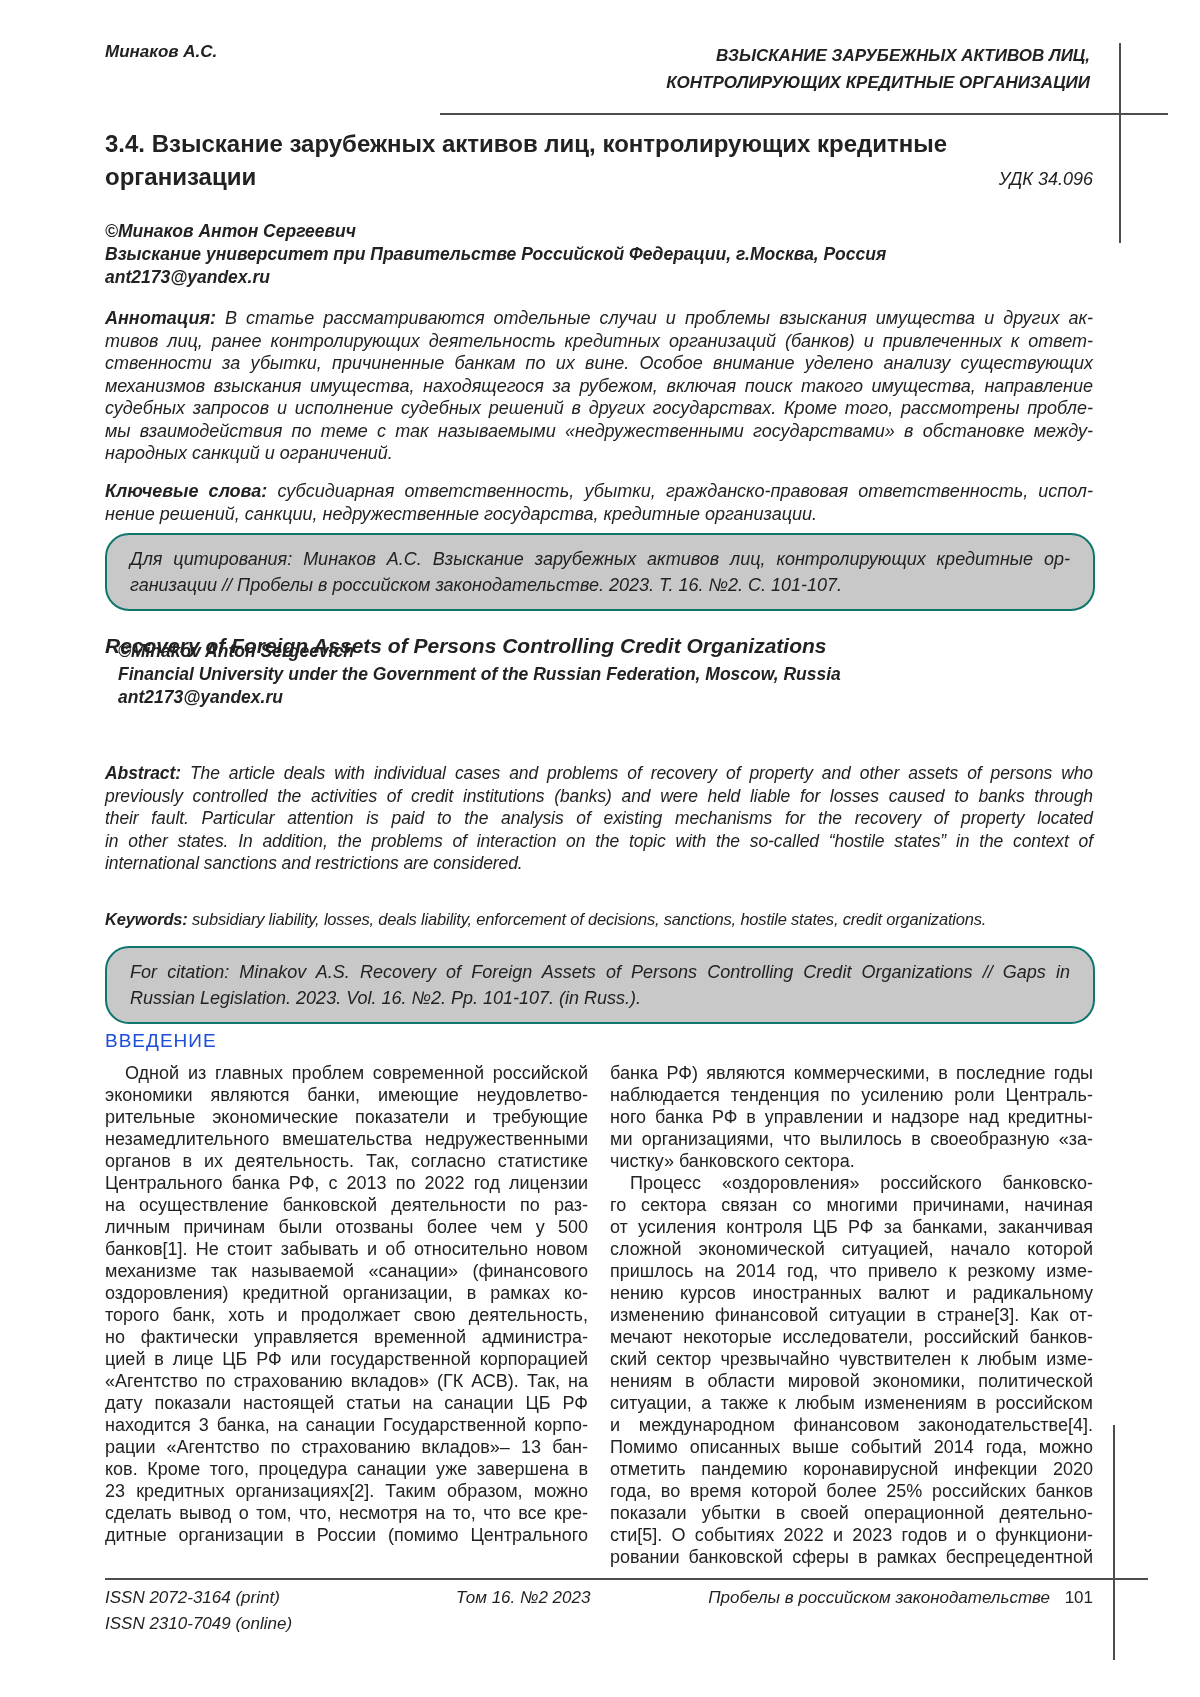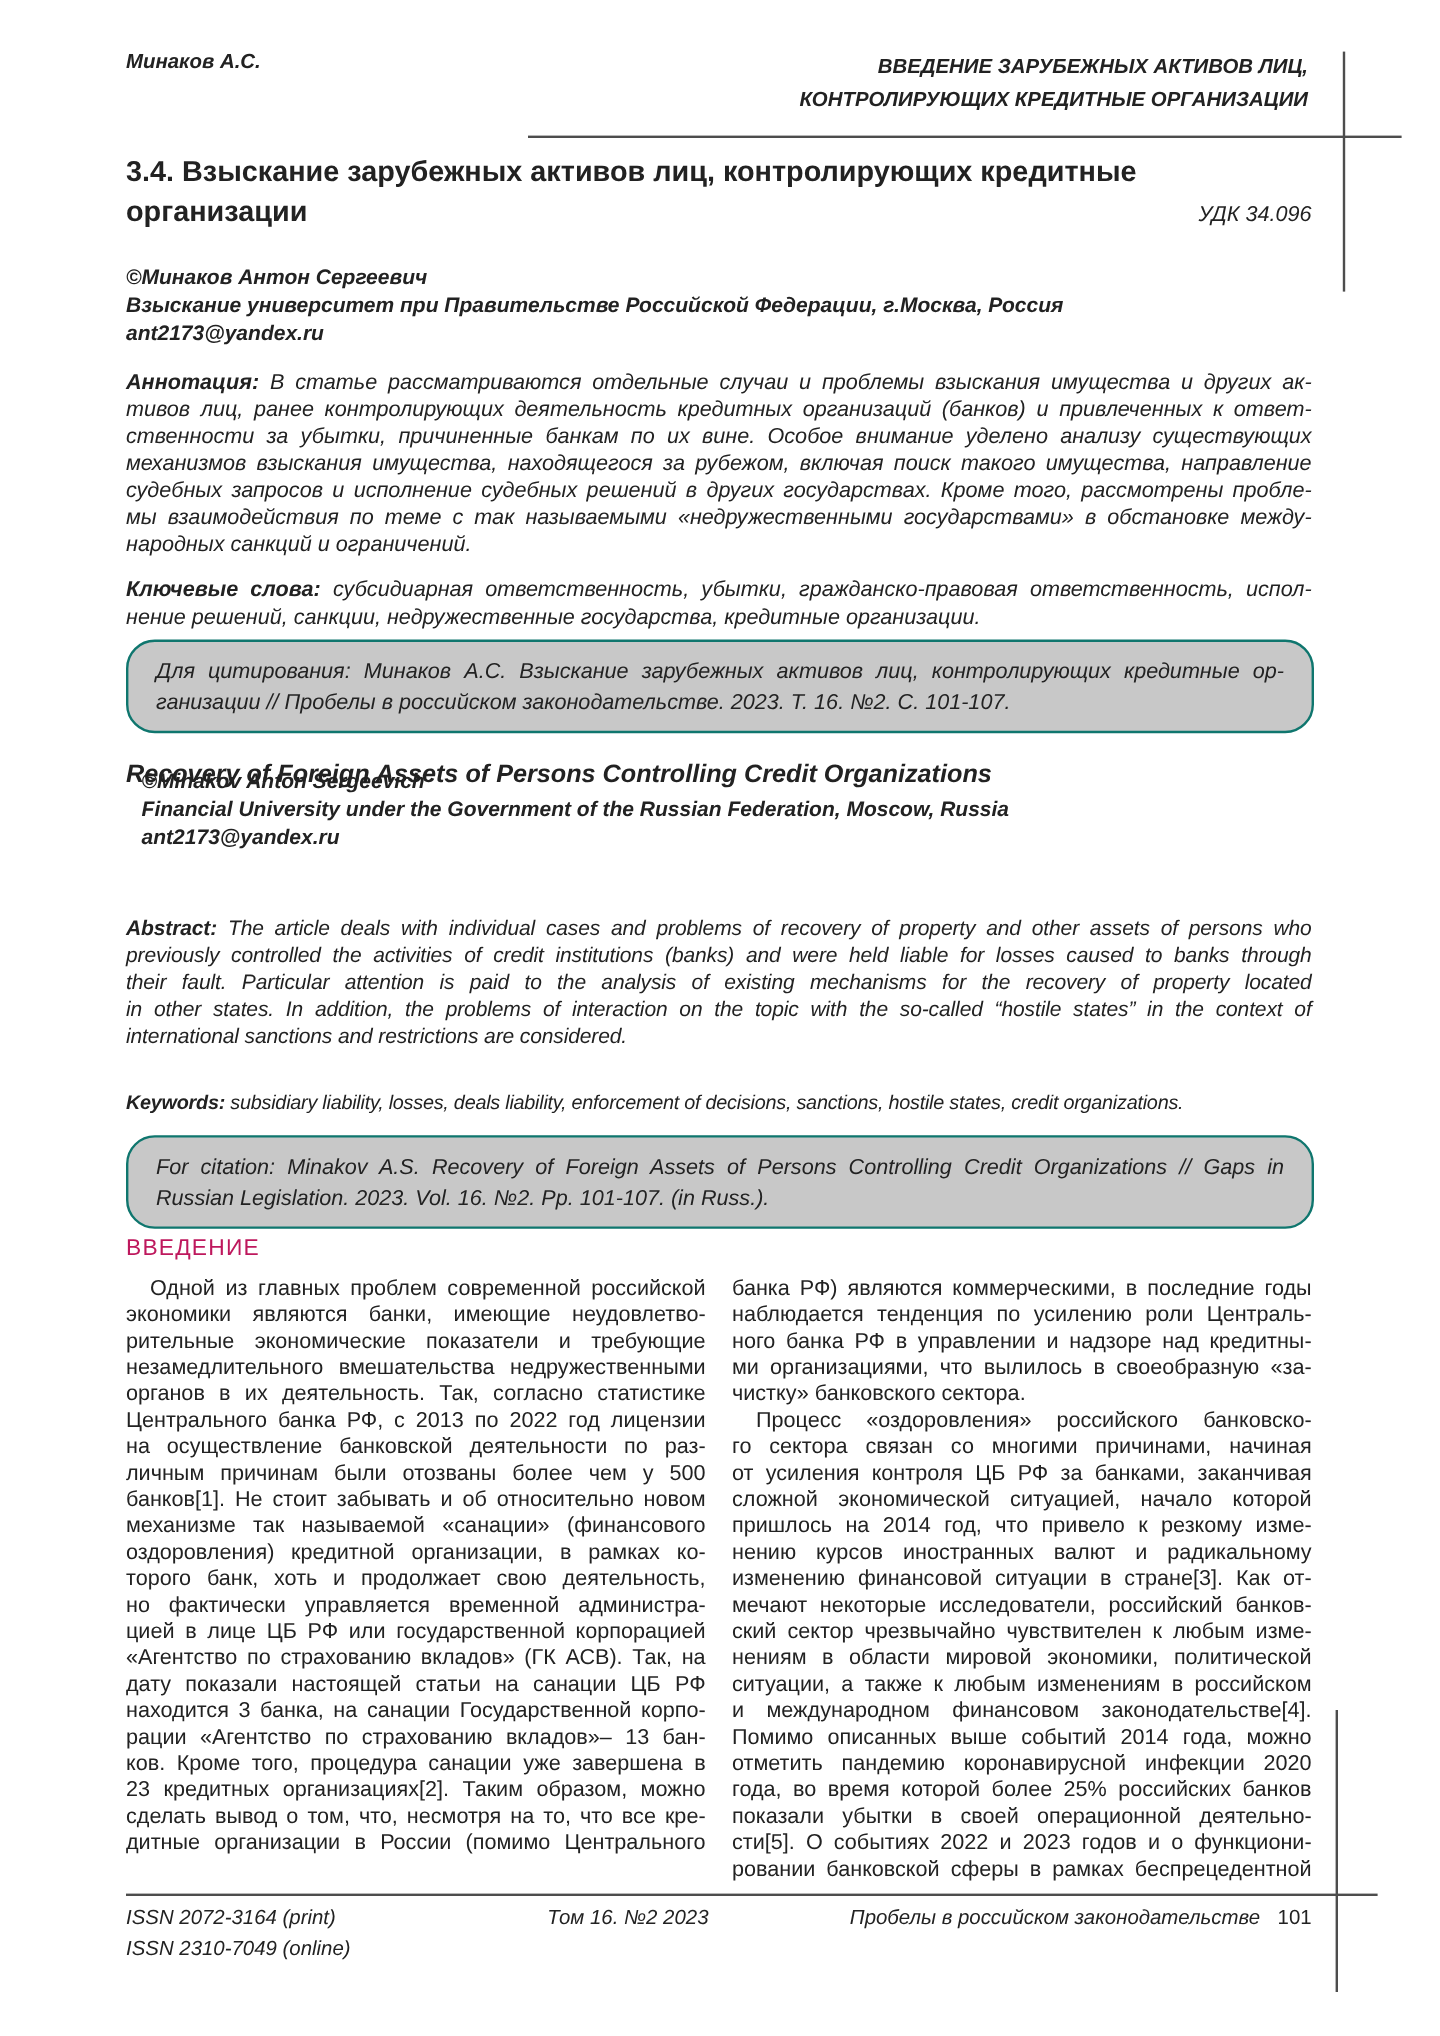--- a/index.html
+++ b/index.html
@@ -33,35 +33,35 @@
   .ann{top:307px;line-height:22.5px;}
   .kw-ru{top:480px;line-height:22.5px;}
   .cit-box{left:105px;width:940px;background:#c8c8c8;border:2px solid #0f766e;border-radius:24px;
            padding:11px 23px;font-style:italic;font-size:18px;line-height:26px;}
   .cit-ru{top:533px;}
   .cit-en{top:946px;}
   .en-title{left:105px;top:634px;width:988px;font-size:21px;font-weight:bold;font-style:italic;}
   .abstract{top:762px;line-height:22.5px;font-size:17.5px;letter-spacing:-0.1px;}
   .kw-en{top:910px;font-size:16.5px;}
   
-  .intro-h{left:105px;top:1030px;font-size:19px;letter-spacing:1px;color:#be185d;}
+  .intro-h{left:105px;top:1030px;font-size:19px;letter-spacing:1px;color:#1d4ed8;}
   .col{top:1062px;width:483px;font-size:18px;line-height:22px;}
   .col-l{left:105px;}
   .col-r{left:610px;}
   
   .foot{font-style:italic;font-size:17px;}
   .f1{top:1588px;}
   .f2{top:1614px;}
 </style>
 </head>
 <body>
 
 <div class="abs hdr-author">Минаков А.С.</div>
 <div class="abs hdr-running">
-  <div>ВВЕДЕНИЕ ЗАРУБЕЖНЫХ АКТИВОВ ЛИЦ,</div>
+  <div>ВЗЫСКАНИЕ ЗАРУБЕЖНЫХ АКТИВОВ ЛИЦ,</div>
   <div>КОНТРОЛИРУЮЩИХ КРЕДИТНЫЕ ОРГАНИЗАЦИИ</div>
 </div>
 <div class="hrule" style="left:440px;top:113px;width:728px;"></div>
 <div class="vrule" style="left:1119px;top:43px;height:200px;"></div>
 
 <div class="abs sec-title1">3.4. Взыскание зарубежных активов лиц, контролирующих кредитные</div>
 <div class="abs sec-title2">
   <span class="t">организации</span>
   <span class="udc">УДК 34.096</span>
 </div>

